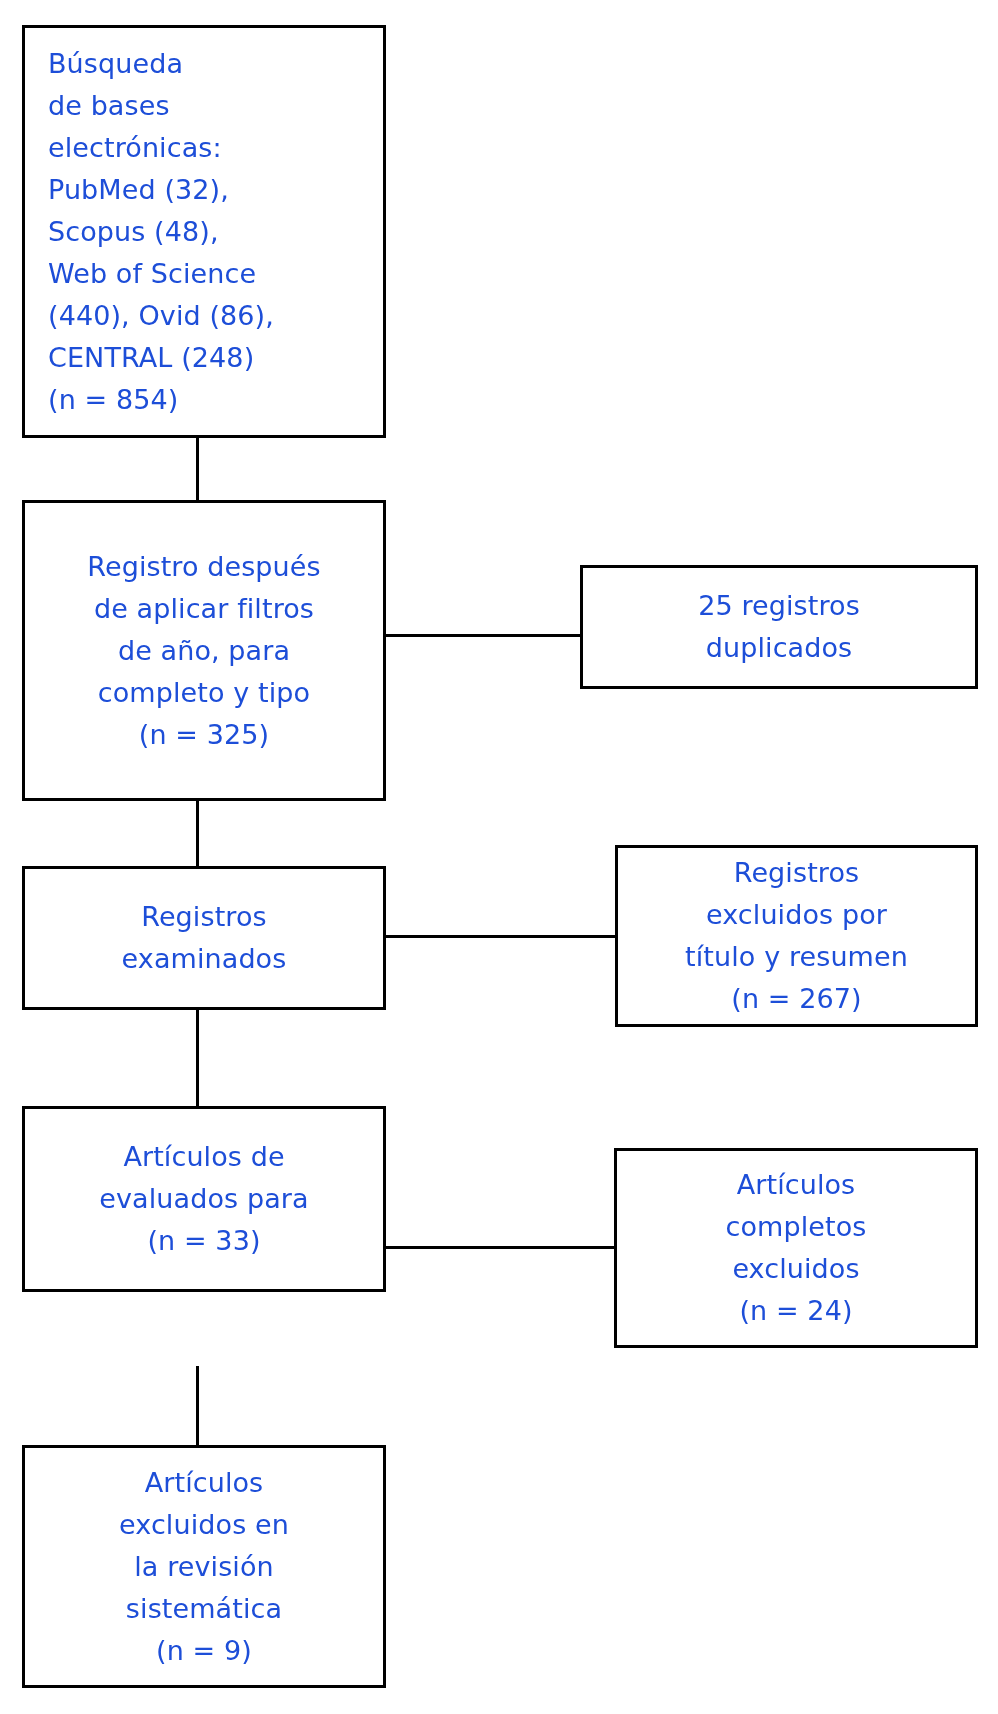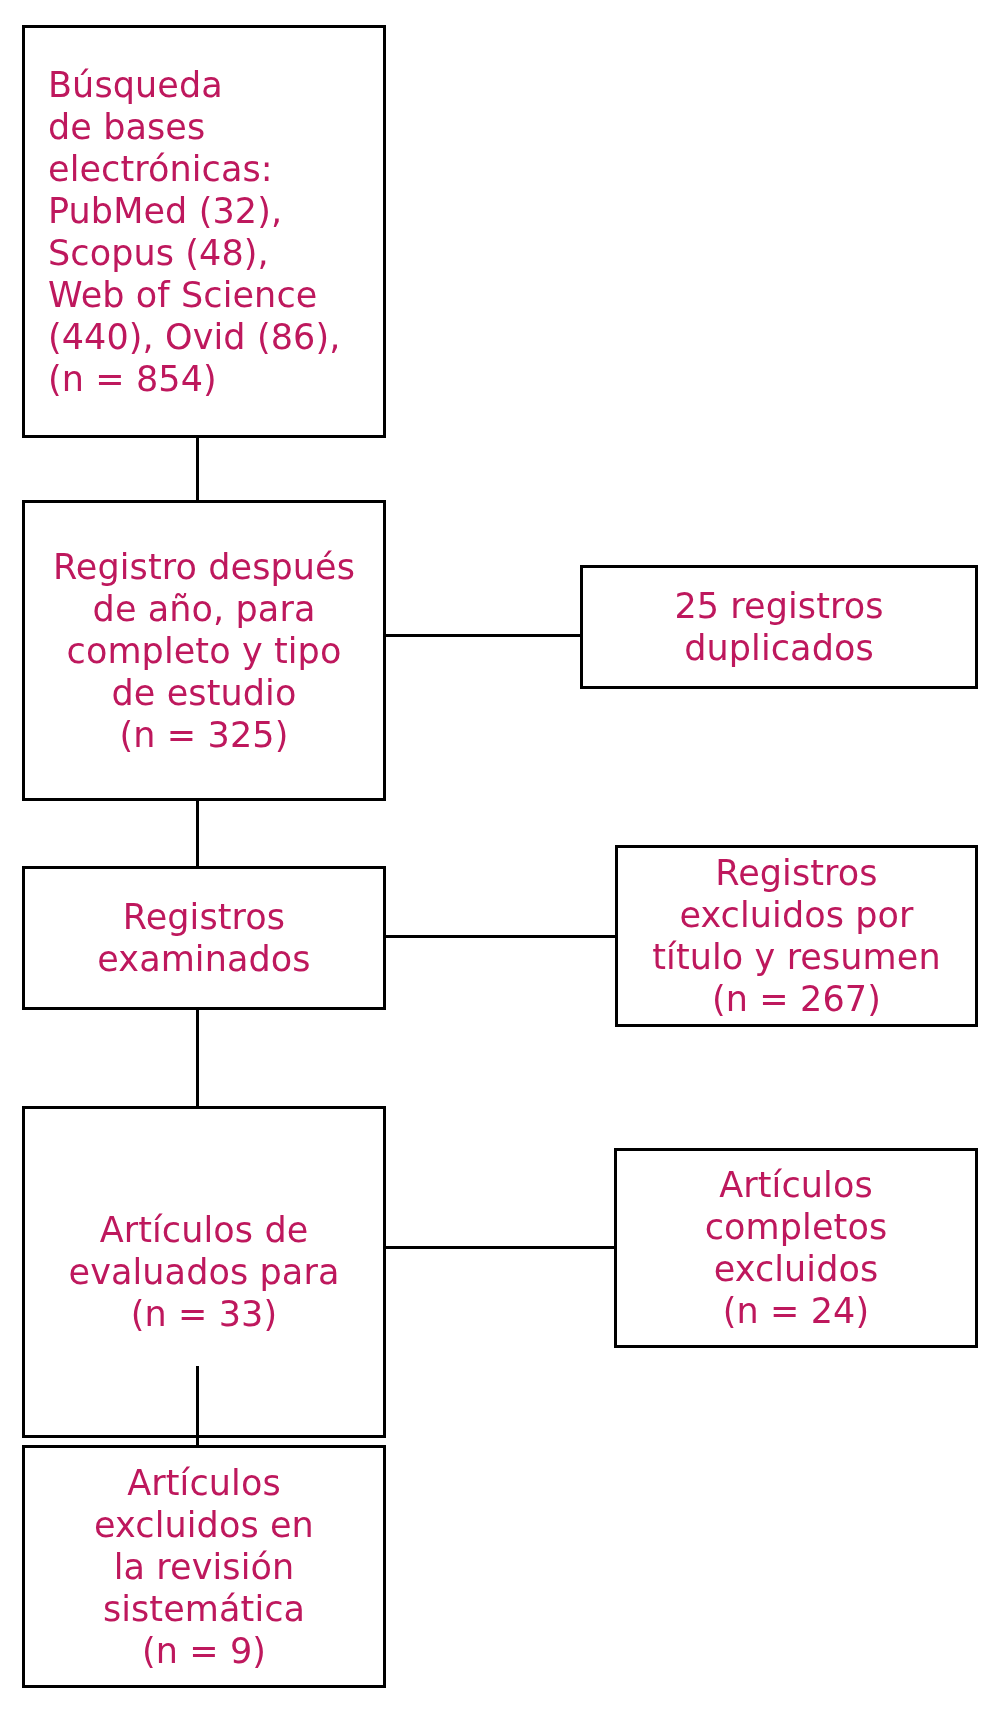--- a/index.html
+++ b/index.html
@@ -17,22 +17,22 @@
     overflow: hidden;
   }
   .flow-box {
     position: absolute;
     box-sizing: border-box;
     border: 3px solid #000000;
     background: #ffffff;
     display: flex;
     flex-direction: column;
     justify-content: center;
-    color: #be185d;
-    font-size: 35px;
+    color: #1d4ed8;
+    font-size: 27px;
     line-height: 42px;
     letter-spacing: 0.1px;
   }
   .flow-box .line {
     display: block;
     white-space: pre;
   }
   .align-left {
     align-items: flex-start;
     padding-left: 23px;
@@ -49,21 +49,21 @@
     position: absolute;
     background: #000000;
   }
   .connector.v { width: 3px; }
   .connector.h { height: 3px; }
 
   
   #box-search        { left: 22px;  top: 25px;   width: 364px; height: 413px; }
   #box-filtered      { left: 22px;  top: 500px;  width: 364px; height: 301px; text-align: center; }
   #box-screened      { left: 22px;  top: 866px;  width: 364px; height: 144px; }
-  #box-eligibility   { left: 22px;  top: 1106px; width: 364px; height: 332px; text-align: right; }
+  #box-eligibility   { left: 22px;  top: 1106px; width: 364px; height: 186px; text-align: right; }
   #box-included      { left: 22px;  top: 1445px; width: 364px; height: 243px; }
 
   
   #box-duplicates    { left: 580px; top: 565px;  width: 398px; height: 124px; }
   #box-excl-title    { left: 615px; top: 845px;  width: 363px; height: 182px; }
   #box-excl-full     { left: 614px; top: 1148px; width: 364px; height: 200px; }
 
   
   #conn-v1 { left: 196px; top: 438px;  height: 62px; }
   #conn-v2 { left: 196px; top: 801px;  height: 65px; }
@@ -81,28 +81,29 @@
 <div id="diagram-root">
 
   <div class="flow-box align-left" id="box-search">
     <span class="line">Búsqueda</span>
     <span class="line">de bases</span>
     <span class="line">electrónicas:</span>
     <span class="line">PubMed (32),</span>
     <span class="line">Scopus (48),</span>
     <span class="line">Web of Science</span>
     <span class="line">(440), Ovid (86),</span>
+    <span class="line">CENTRAL (248)</span>
     <span class="line">(n = 854)</span>
   </div>
 
   <div class="flow-box align-center" id="box-filtered">
     <span class="line">Registro después</span>
+    <span class="line">de aplicar filtros</span>
     <span class="line">de año, para</span>
     <span class="line">completo y tipo</span>
-    <span class="line">de estudio</span>
     <span class="line">(n = 325)</span>
   </div>
 
   <div class="flow-box align-center" id="box-screened">
     <span class="line">Registros</span>
     <span class="line">examinados</span>
   </div>
 
   <div class="flow-box align-center" id="box-eligibility">
     <span class="line">Artículos de</span>

